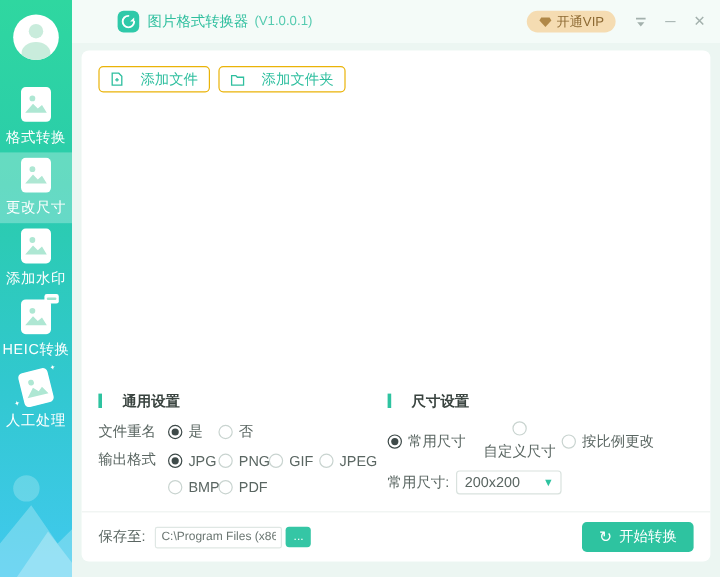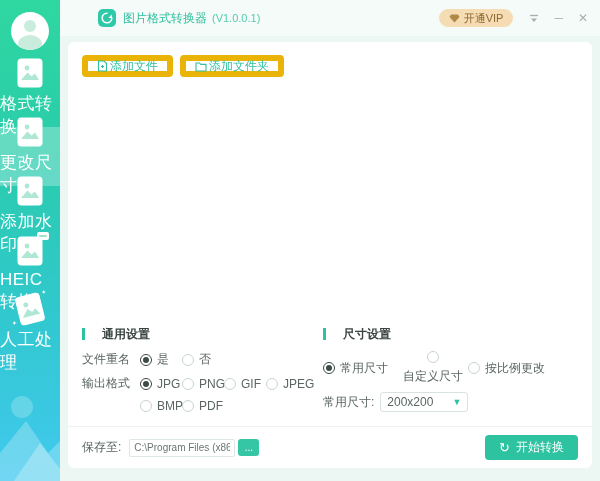--- a/index.html
+++ b/index.html
@@ -16,42 +16,42 @@
   .avatar::after { content:""; position:absolute; left:7px; top:23px; width:24px; height:18px; border-radius:50%; background:#c9ecdc; }
   .nav { margin-top:6px; }
   .nav-item { height:59px; display:flex; flex-direction:column; align-items:center; justify-content:center; gap:4px; cursor:pointer; }
   .nav-item.active { background:rgba(255,255,255,0.28);font-family:Liberation Serif, serif; }
   .nav-icon { position:relative; width:26px; height:30px; }
   .nav-icon.tilt { transform:rotate(-14deg); }
   .badge-mini { position:absolute; right:-6px; top:-4px; width:12px; height:8px; background:#fff; border-radius:2px; }
   .badge-mini::after { content:""; position:absolute; left:2px; top:3px; width:8px; height:2px; background:#9fe3cd; border-radius:1px; }
   .sparkle { position:absolute; color:#fff; font-size:6px; }
   .sp1 { right:-7px; top:-2px; } .sp2 { left:-8px; bottom:2px; }
-  .nav-label { color:#fff; font-size:17px; letter-spacing:0.5px; }
+  .nav-label { color:#fff; font-size:12px; letter-spacing:0.5px; }
   .side-deco { position:absolute; left:0; bottom:0; width:60px; height:90px; pointer-events:none; }
 
   
   .titlebar { position:absolute; left:60px; top:0; right:0; height:36px; background:#f4fbf8;
     display:flex; align-items:center; padding:0 12px 0 38px; }
   .logo { width:18px; height:18px; border-radius:5px; background:#2fc9a9; display:flex; align-items:center; justify-content:center; flex:none; }
   .app-title { color:#2fbf9e; font-size:12px; font-weight:normal; margin-left:7px; }
   .app-version { color:#55cbb0; font-size:11px; margin-left:5px; }
   .tb-spacer { flex:1; }
   .vip-btn { height:18px; background:#f5dcb2; border-radius:10px; display:flex; align-items:center; gap:4px;
     padding:0 10px; color:#8d6a33; font-size:11px; cursor:pointer; }
   .win-controls { display:flex; align-items:center; gap:15px; margin-left:16px; color:#a3b1ad; }
   .win-btn { font-size:12px; line-height:1; cursor:pointer; display:flex; align-items:center; }
 
   
   .main { position:absolute; left:60px; top:36px; right:0; bottom:0; background:#ecf6f2; }
   .panel { position:absolute; left:8px; right:8px; top:6px; bottom:13px; background:#fff; border-radius:6px;
     display:flex; flex-direction:column; overflow:hidden; }
   .toolbar { padding:13px 14px 9px; display:flex; gap:7px; }
-  .tool-btn { height:22px; border:6px solid #eab308; border-radius:4px; background:#fff; color:#2fbf9f;
-    font-size:12px; display:flex; align-items:center; gap:2px; padding:0 9px; cursor:pointer; font-family:inherit; }
+  .tool-btn { height:22px; border:1px solid #eab308; border-radius:4px; background:#fff; color:#2fbf9f;
+    font-size:12px; display:flex; align-items:center; gap:14px; padding:0 9px; cursor:pointer; font-family:inherit; }
   .thead { display:flex; height:22px; background:#edf4f0; align-items:center; font-size:12px; color:#8a9a95; }
   .th { text-align:center; }
   .th:nth-child(1){width:32%;} .th:nth-child(2){width:20%;} .th:nth-child(3){width:14%;}
   .th:nth-child(4){width:17%;} .th:nth-child(5){width:17%;}
   .tbody { flex:1; background:#fff; }
 
   
   .settings { display:flex; padding:2px 14px 6px; }
   .col-left { width:241px; flex:none; }
   .col-right { flex:1; }

